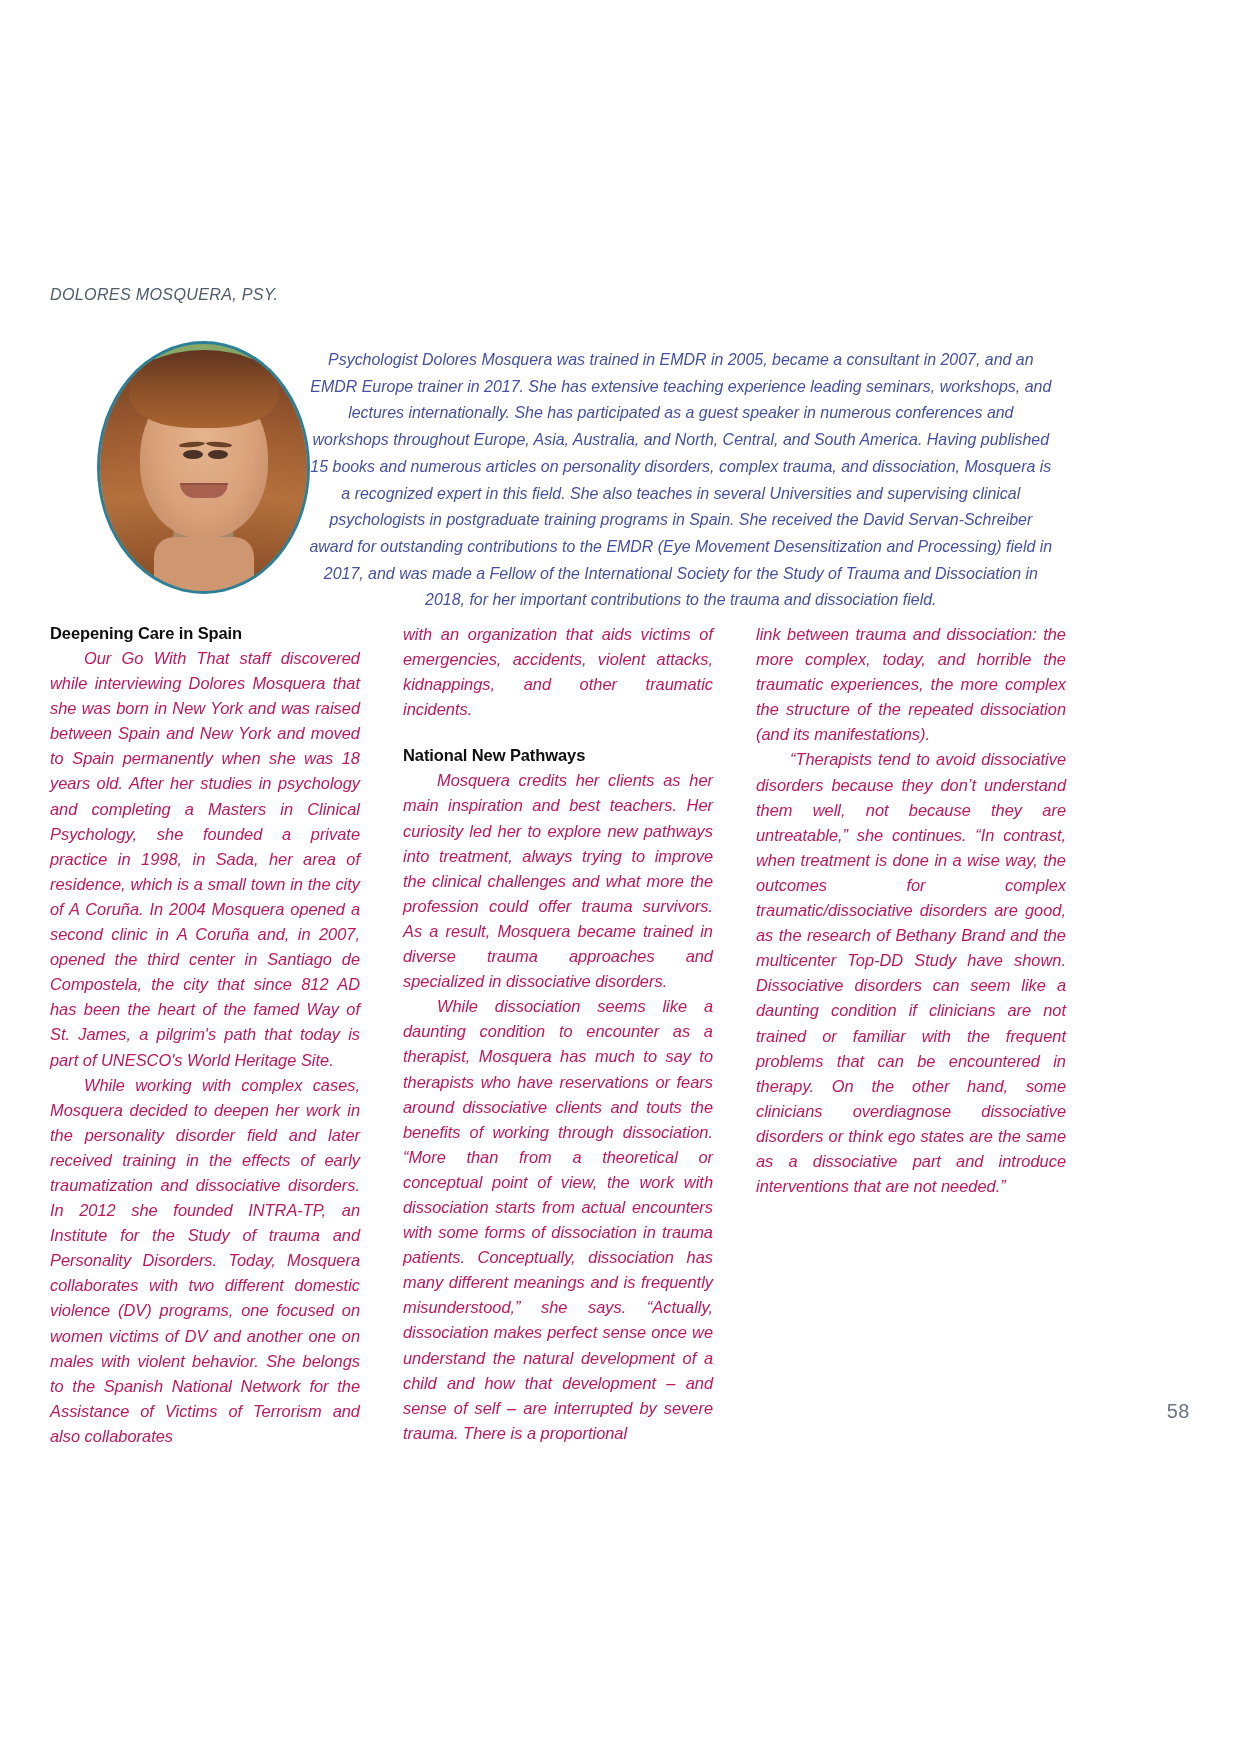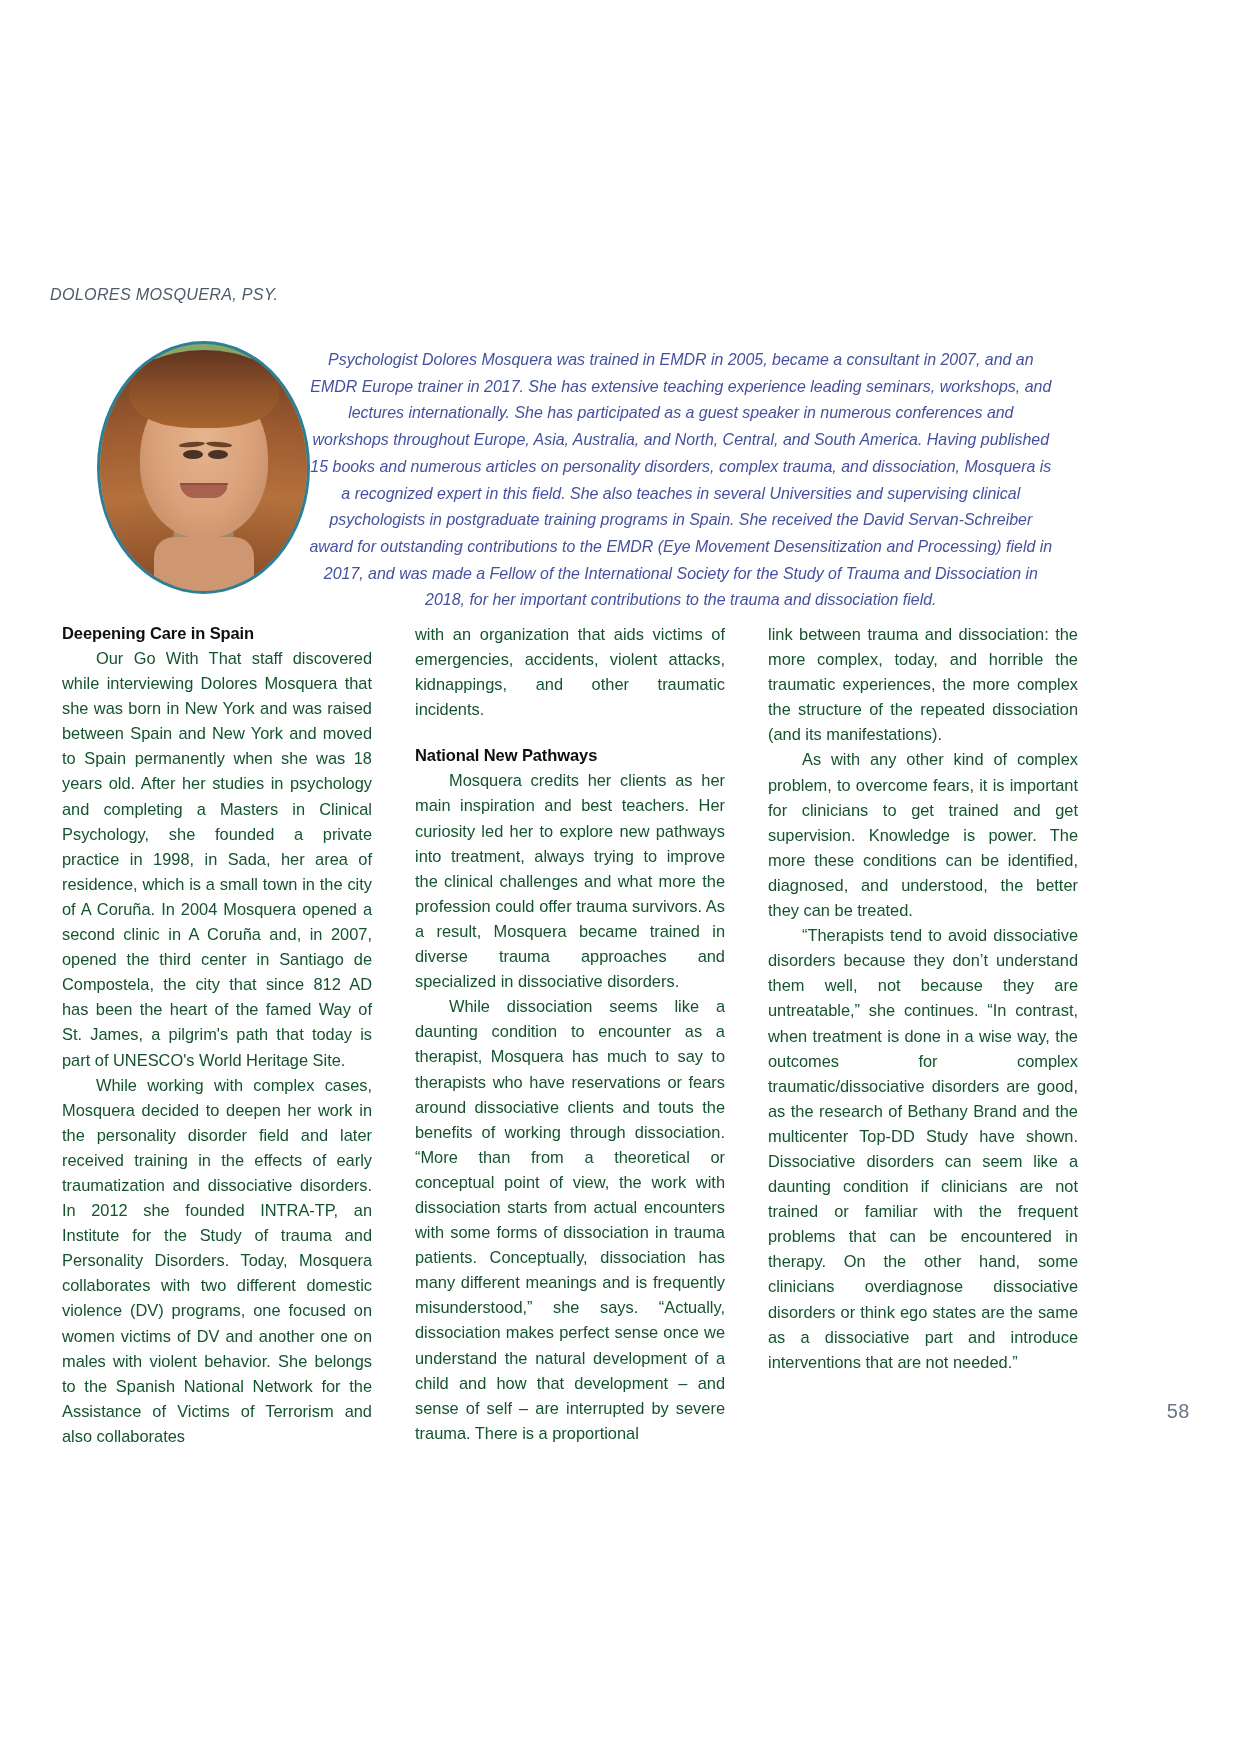--- a/index.html
+++ b/index.html
@@ -151,44 +151,44 @@
   }
 
   
   .columns {
     position: absolute;
     left: 50px;
     top: 622px;
     width: 1016px;
     display: flex;
     gap: 43px;
-    margin-left: 12px;
   }
   .col {
     width: 317px;
   }
   .col h2 {
     margin: 0 0 1px 0;
     font-size: 16.5px;
     line-height: 23px;
     font-weight: bold;
     color: #0f0f0f;
     letter-spacing: -0.1px;
   }
   .col h2.spaced {
     margin-top: 22px;
   }
   .col p {
     margin: 0;
     font-size: 16.4px;
     line-height: 25.1px;
-    color: #14532d;
+    color: #be185d;
     text-align: justify;
     text-indent: 34px;
     hyphens: none;
+    font-style: italic;
   }
   .col p.noindent { text-indent: 0; }
 
   
   .page-number {
     position: absolute;
     right: 50px;
     top: 1400px;
     font-size: 20px;
     color: #6b7784;
@@ -229,21 +229,20 @@
 
     <div class="col">
       <p class="noindent">with an organization that aids victims of emergencies, accidents, violent attacks, kidnappings, and other traumatic incidents.</p>
       <h2 class="spaced">National New Pathways</h2>
       <p>Mosquera credits her clients as her main inspiration and best teachers. Her curiosity led her to explore new pathways into treatment, always trying to improve the clinical challenges and what more the profession could offer trauma survivors. As a result, Mosquera became trained in diverse trauma approaches and specialized in dissociative disorders.</p>
       <p>While dissociation seems like a daunting condition to encounter as a therapist, Mosquera has much to say to therapists who have reservations or fears around dissociative clients and touts the benefits of working through dissociation. “More than from a theoretical or conceptual point of view, the work with dissociation starts from actual encounters with some forms of dissociation in trauma patients. Conceptually, dissociation has many different meanings and is frequently misunderstood,” she says. “Actually, dissociation makes perfect sense once we understand the natural development of a child and how that development – and sense of self – are interrupted by severe trauma. There is a proportional</p>
     </div>
 
     <div class="col">
       <p class="noindent">link between trauma and dissociation: the more complex, today, and horrible the traumatic experiences, the more complex the structure of the repeated dissociation (and its manifestations).</p>
-      <p>As with any other kind of complex problem, to overcome fears, it is important for clinicians to get trained and get supervision. Knowledge is power. The more these conditions can be identified, diagnosed, and understood, the better they can be treated.</p>
       <p>“Therapists tend to avoid dissociative disorders because they don’t understand them well, not because they are untreatable,” she continues. “In contrast, when treatment is done in a wise way, the outcomes for complex traumatic/dissociative disorders are good, as the research of Bethany Brand and the multicenter Top-DD Study have shown. Dissociative disorders can seem like a daunting condition if clinicians are not trained or familiar with the frequent problems that can be encountered in therapy. On the other hand, some clinicians overdiagnose dissociative disorders or think ego states are the same as a dissociative part and introduce interventions that are not needed.”</p>
     </div>
 
   </div>
 
   <div class="page-number">58</div>
 
 </div>
 
 </body></html>

